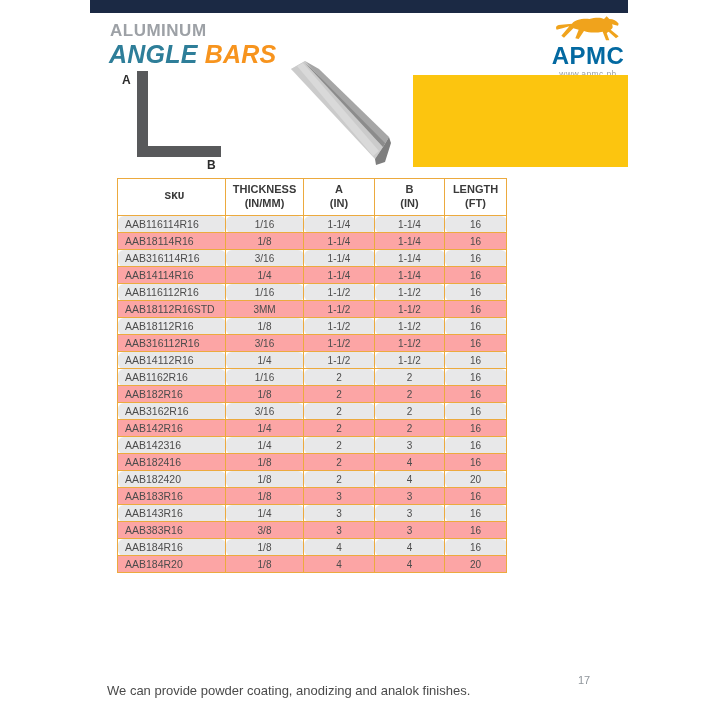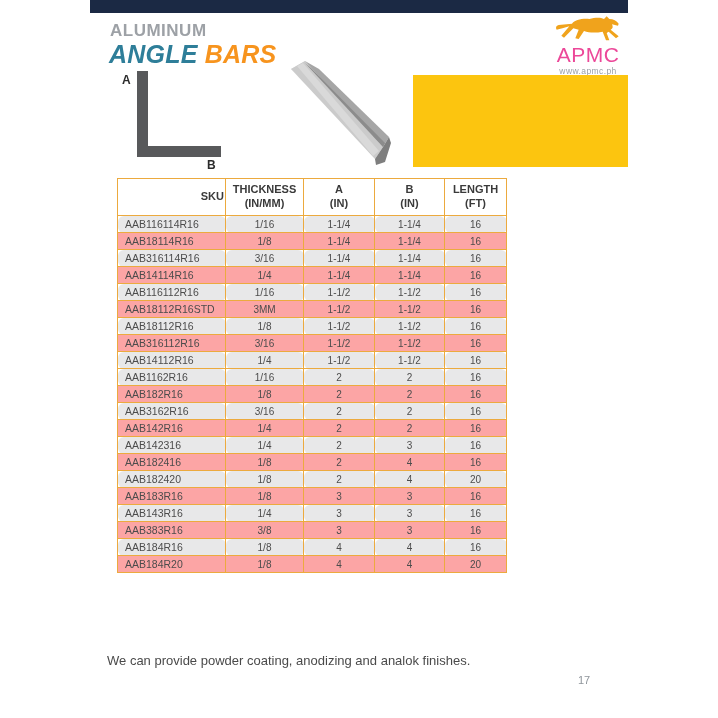--- a/index.html
+++ b/index.html
@@ -15,21 +15,21 @@
   
   .kicker{position:absolute;left:110px;top:21px;font-size:17px;font-weight:bold;
     color:#9da1a6;letter-spacing:.5px;}
   .title{position:absolute;left:109px;top:40px;font-size:25px;font-weight:bold;letter-spacing:.2px;font-style:italic;}
   .title .t1{color:#2e7e99;}
   .title .t2{color:#f7941e;}
 
   
   .logo{position:absolute;left:545px;top:15px;width:86px;text-align:center;}
   .logo .cat{display:block;margin:0 auto;}
-  .logo .brand{font-size:21px;font-weight:normal;color:#ec4899;letter-spacing:.5px;line-height:1;margin-top:1px;}
+  .logo .brand{font-size:24px;font-weight:bold;color:#0369a1;letter-spacing:.5px;line-height:1;margin-top:1px;}
   .logo .site{font-size:8.5px;color:#9aa0a6;letter-spacing:.4px;margin-top:1px;}
 
   
   .diag-v{position:absolute;left:137px;top:71px;width:11px;height:86px;background:#58595b;}
   .diag-h{position:absolute;left:137px;top:146px;width:84px;height:11px;background:#58595b;}
   .diag-label{position:absolute;font-size:12px;font-weight:bold;color:#2b2b2b;}
   .label-a{left:122px;top:73px;}
   .label-b{left:207px;top:158px;}
 
   
@@ -37,29 +37,29 @@
 
   
   .yellow-block{position:absolute;left:413px;top:75px;width:215px;height:92px;background:#fcc50f;}
 
   
   .spec-table-wrap{position:absolute;left:117px;top:178px;width:389px;}
   table.spec{border-collapse:collapse;table-layout:fixed;width:389px;}
   table.spec th,table.spec td{border:1px solid #ecaa3e;overflow:hidden;white-space:nowrap;}
   table.spec th{height:34px;font-size:11px;line-height:1.25;font-weight:bold;color:#3a3a3a;
     text-align:center;background:#ffffff;vertical-align:middle;}
-  table.spec th.sku{text-align:right;padding-left:7px;}
+  table.spec th.sku{text-align:center;padding-left:7px;font-family:Liberation Mono, monospace;}
   table.spec td{height:16px;font-size:10px;color:#4c4c4c;text-align:center;padding:0;}
   table.spec td.sku{text-align:left;padding-left:7px;font-size:10.5px;}
   table.spec tr.odd td{background:#e8e8e9;border-radius:6px;}
   table.spec tr.even td{background:#fca5a5;}
 
   
   .page-number{position:absolute;left:578px;top:674px;font-size:11px;color:#8f959b;}
-  .footer-note{position:absolute;left:107px;top:653px;font-size:13px;color:#4a4a4a;}
+  .footer-note{position:absolute;left:107px;top:683px;font-size:13px;color:#4a4a4a;}
 </style>
 </head>
 <body>
 
 <div class="page">
 
   <div class="topbar"></div>
 
   <div class="kicker">ALUMINUM</div>
 

